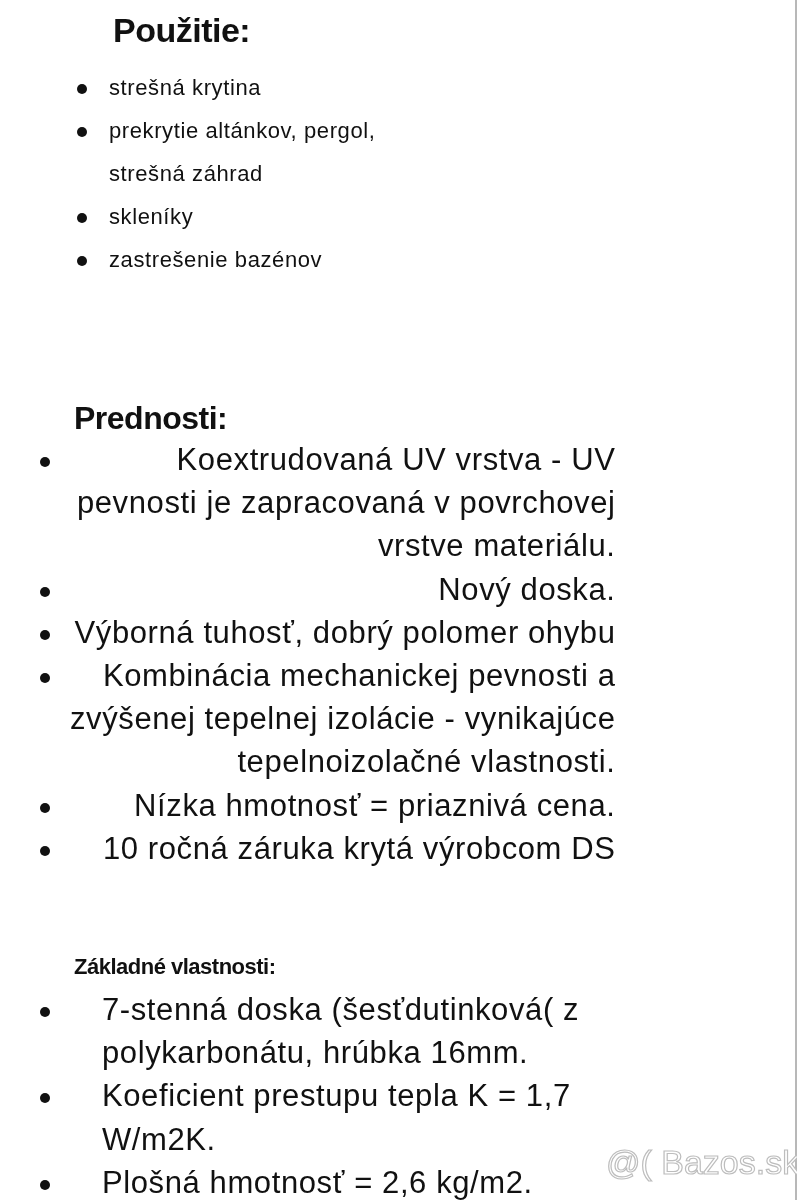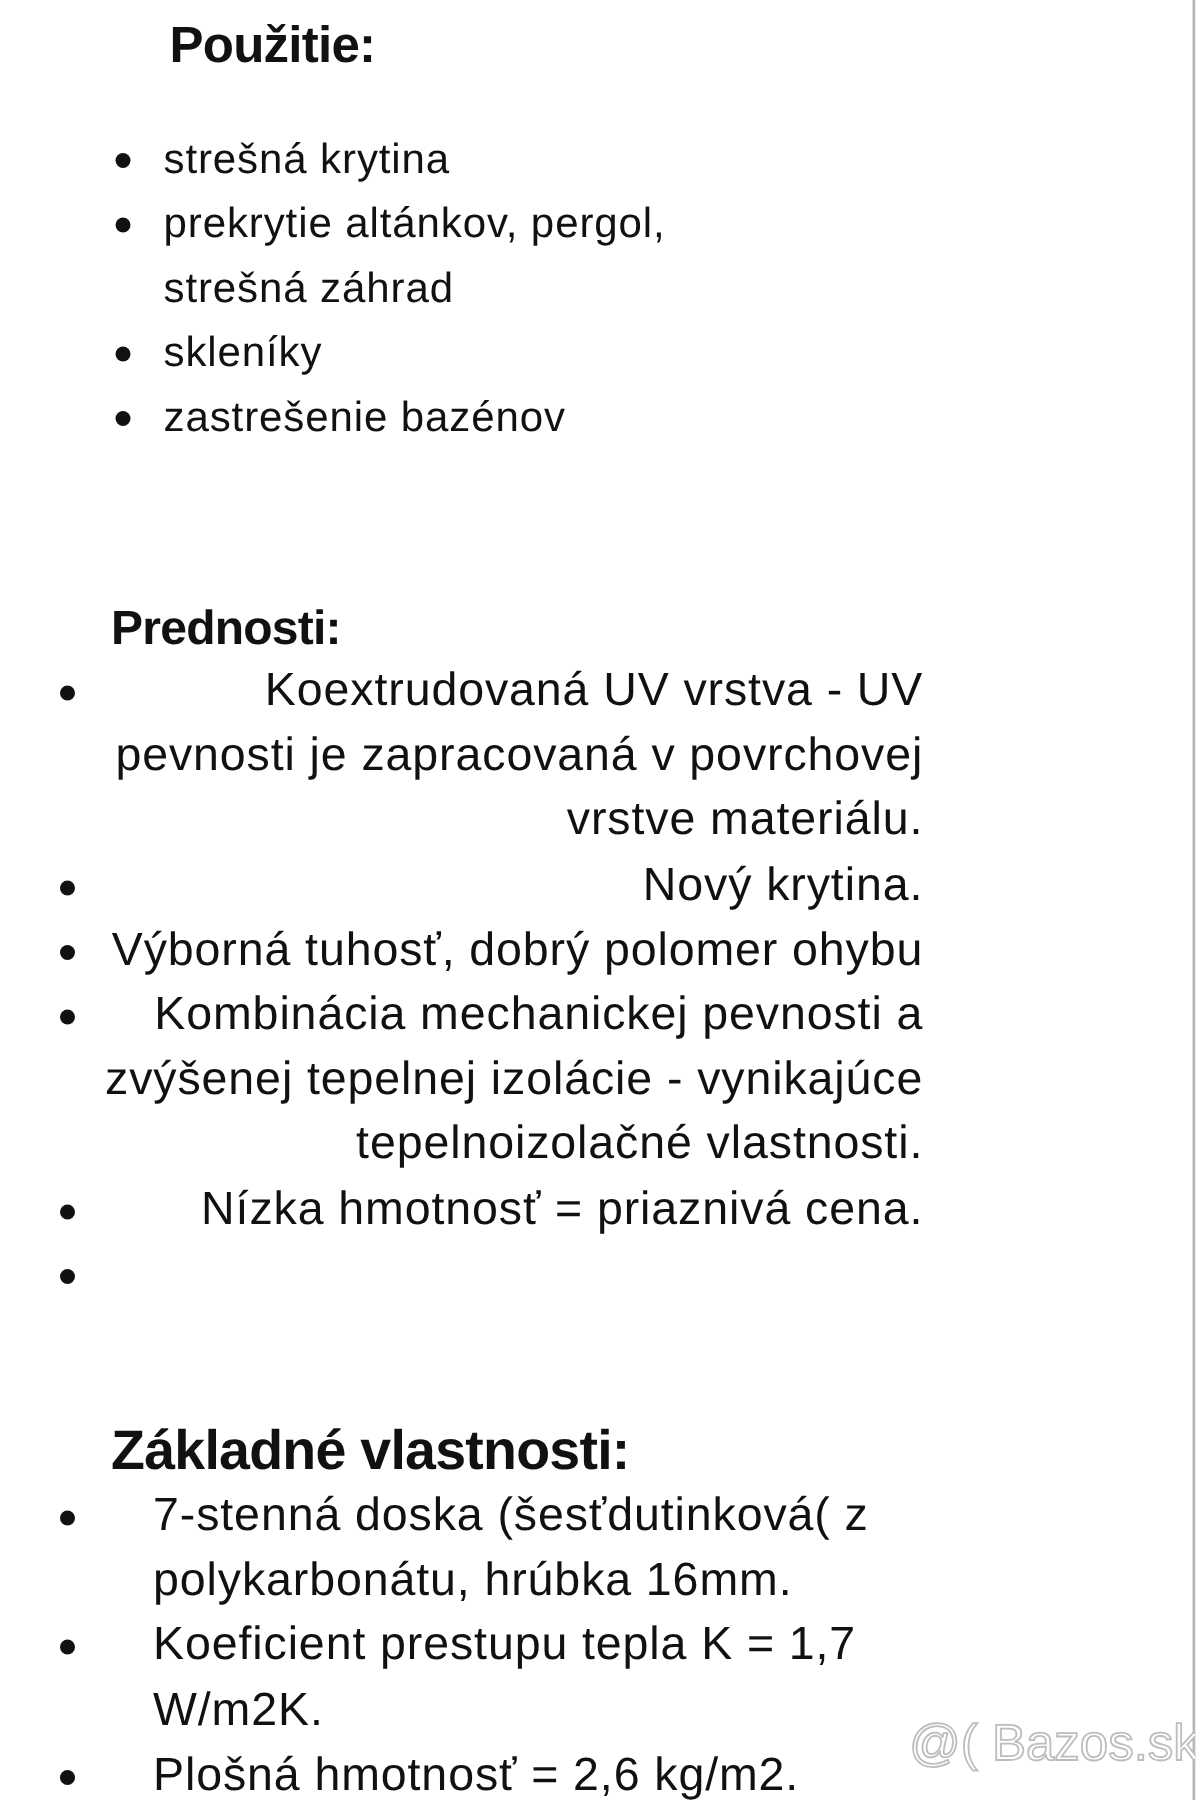--- a/index.html
+++ b/index.html
@@ -53,22 +53,22 @@
 
     
     #s1-title {
       left: 109px;
       top: 6px;
       font-size: 34px;
       line-height: 40px;
     }
     #s1-list {
       left: 109px;
-      top: 84px;
-      font-size: 28px;
+      top: 66px;
+      font-size: 22px;
     }
     #s1-list .line { line-height: 43px; height: 43px; }
     #s1-list li .bullet {
       width: 10px; height: 10px;
       left: -32px; top: 18px;
     }
 
     
     #s2-title {
       left: 70px;
@@ -85,21 +85,21 @@
     #s2-list .line { line-height: 43.2px; height: 43.2px; }
     #s2-list li .bullet {
       width: 10px; height: 10px;
       left: -30px; top: 19px;
     }
 
     
     #s3-title {
       left: 70px;
       top: 946px;
-      font-size: 37px;
+      font-size: 22px;
       line-height: 34px;
     }
     #s3-list {
       left: 70px;
       top: 988px;
       font-size: 31px;
     }
     #s3-list .line { line-height: 43.2px; height: 43.2px; margin-left: 32px; }
     #s3-list li .bullet {
       width: 10px; height: 10px;
@@ -147,38 +147,39 @@
 <h2 id="s2-title" class="section-title">Prednosti:</h2>
 <ul id="s2-list" class="list">
   <li>
     <span class="bullet"></span>
     <span class="line">Koextrudovaná UV vrstva - UV</span>
     <span class="line">pevnosti je zapracovaná v povrchovej</span>
     <span class="line">vrstve materiálu.</span>
   </li>
   <li>
     <span class="bullet"></span>
-    <span class="line">Nový krytina.</span>
+    <span class="line">Nový doska.</span>
   </li>
   <li>
     <span class="bullet"></span>
     <span class="line">Výborná tuhosť, dobrý polomer ohybu</span>
   </li>
   <li>
     <span class="bullet"></span>
     <span class="line">Kombinácia mechanickej pevnosti a</span>
     <span class="line">zvýšenej tepelnej izolácie - vynikajúce</span>
     <span class="line">tepelnoizolačné vlastnosti.</span>
   </li>
   <li>
     <span class="bullet"></span>
     <span class="line">Nízka hmotnosť = priaznivá cena.</span>
   </li>
   <li>
     <span class="bullet"></span>
+    <span class="line">10 ročná záruka krytá výrobcom DS</span>
   </li>
 </ul>
 
 <h2 id="s3-title" class="section-title">Základné vlastnosti:</h2>
 <ul id="s3-list" class="list">
   <li>
     <span class="bullet"></span>
     <span class="line">7-stenná doska (šesťdutinková( z</span>
     <span class="line">polykarbonátu, hrúbka 16mm.</span>
   </li>

